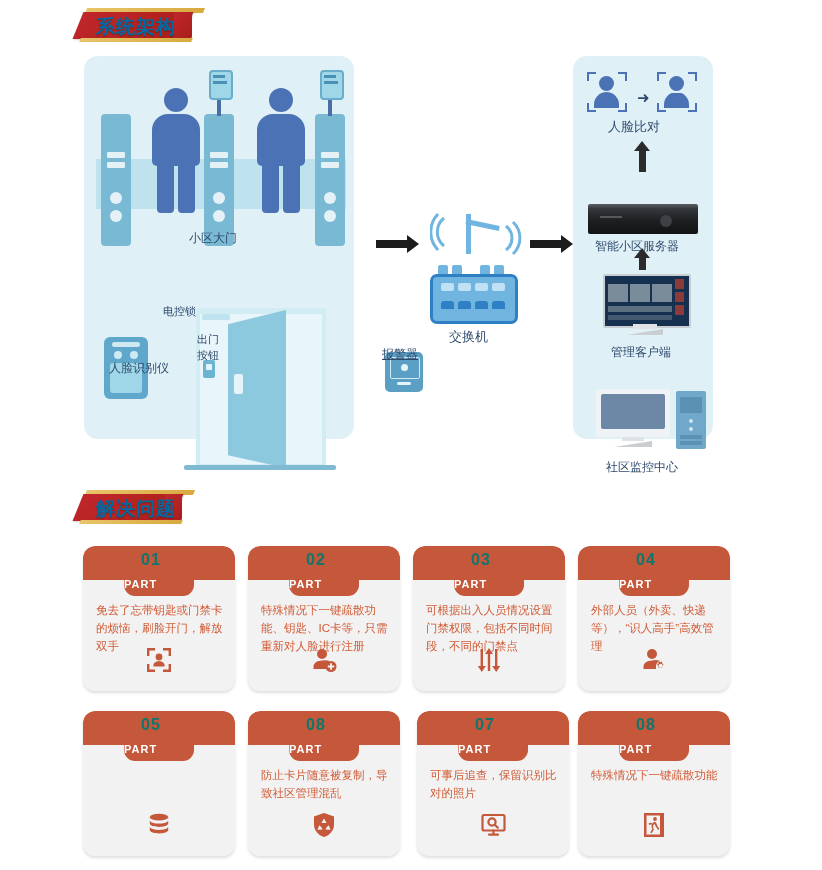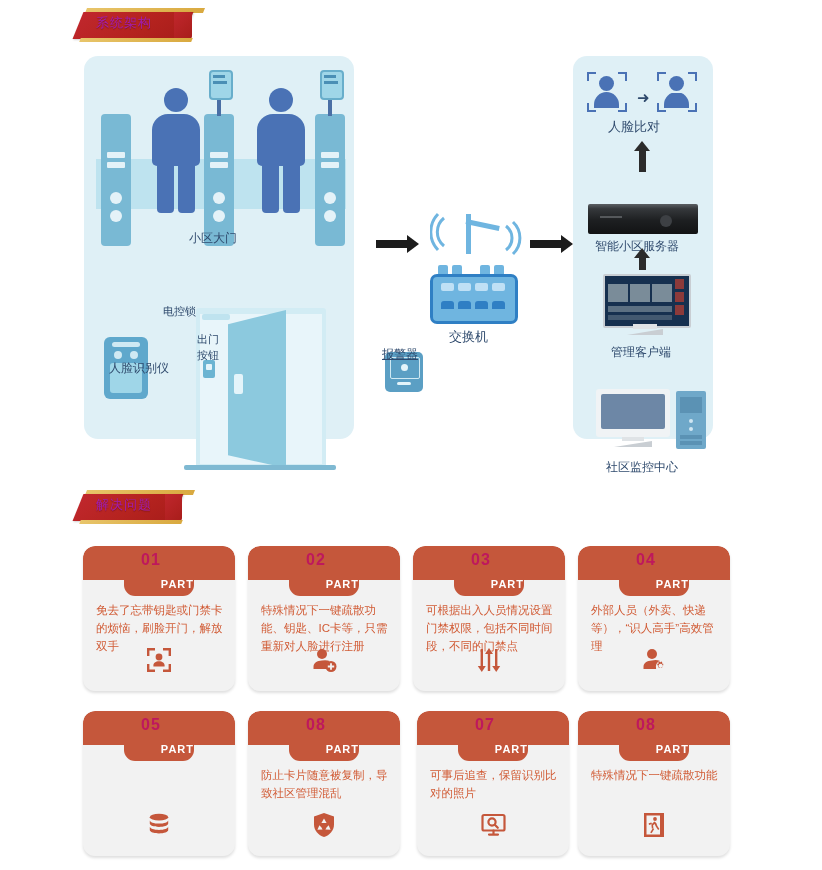--- a/index.html
+++ b/index.html
@@ -29,21 +29,21 @@
     transform:skewX(-22deg);
     box-shadow:1px 1px 2px rgba(0,0,0,.18);
   }
   .banner .plate-cap{
     position:absolute;height:27px;top:4px;
     background:linear-gradient(135deg,#c0272d,#a81d1a);
     border-top-right-radius:3px;border-bottom-right-radius:3px;
   }
   .banner .btxt{
     position:absolute;top:6px;left:18px;
-    color:#a21caf;font-size:13px;font-weight:normal;letter-spacing:1px;
+    color:#0369a1;font-size:19px;font-weight:bold;letter-spacing:1px;
     text-shadow:0 1px 1px rgba(0,0,0,.25);
     white-space:nowrap;
   }
 
   #banner-arch{left:78px;top:8px;width:135px;}
   #banner-arch .plate{width:110px;}
   #banner-arch .plate-cap{left:96px;width:18px;}
   #banner-prob{left:78px;top:490px;width:125px;}
   #banner-prob .plate{width:100px;}
   #banner-prob .plate-cap{left:87px;width:17px;}
@@ -199,28 +199,28 @@
     background:#f2f2f2;border-radius:12px;
     box-shadow:0 2px 3px rgba(0,0,0,.13);
     overflow:hidden;
   }
   .card .hdr{
     position:absolute;left:0;top:0;width:152px;height:34px;
     background:#c5573b;border-radius:12px 12px 0 0;
   }
   .card .num{
     position:absolute;left:0;top:5px;width:136px;text-align:center;
-    color:#be185d;font-size:16px;font-weight:bold;letter-spacing:1px;
+    color:#0f766e;font-size:16px;font-weight:bold;letter-spacing:1px;
   }
   .card .tab{
     position:absolute;left:41px;top:29px;width:70px;height:21px;
     background:#c5573b;border-radius:0 0 11px 11px;
   }
   .card .tab span{
-    display:block;text-align:right;color:#ffffff;font-size:11px;font-weight:bold;
+    display:block;text-align:left;color:#ffffff;font-size:11px;font-weight:bold;
     letter-spacing:1px;line-height:18px;
   }
   .card .body{
     position:absolute;left:13px;top:56px;width:128px;
     color:#d15b35;font-size:11.5px;line-height:1.55;
   }
   .card .cicon{
     position:absolute;left:0;bottom:14px;width:152px;text-align:center;
     color:#c5573b;
   }

